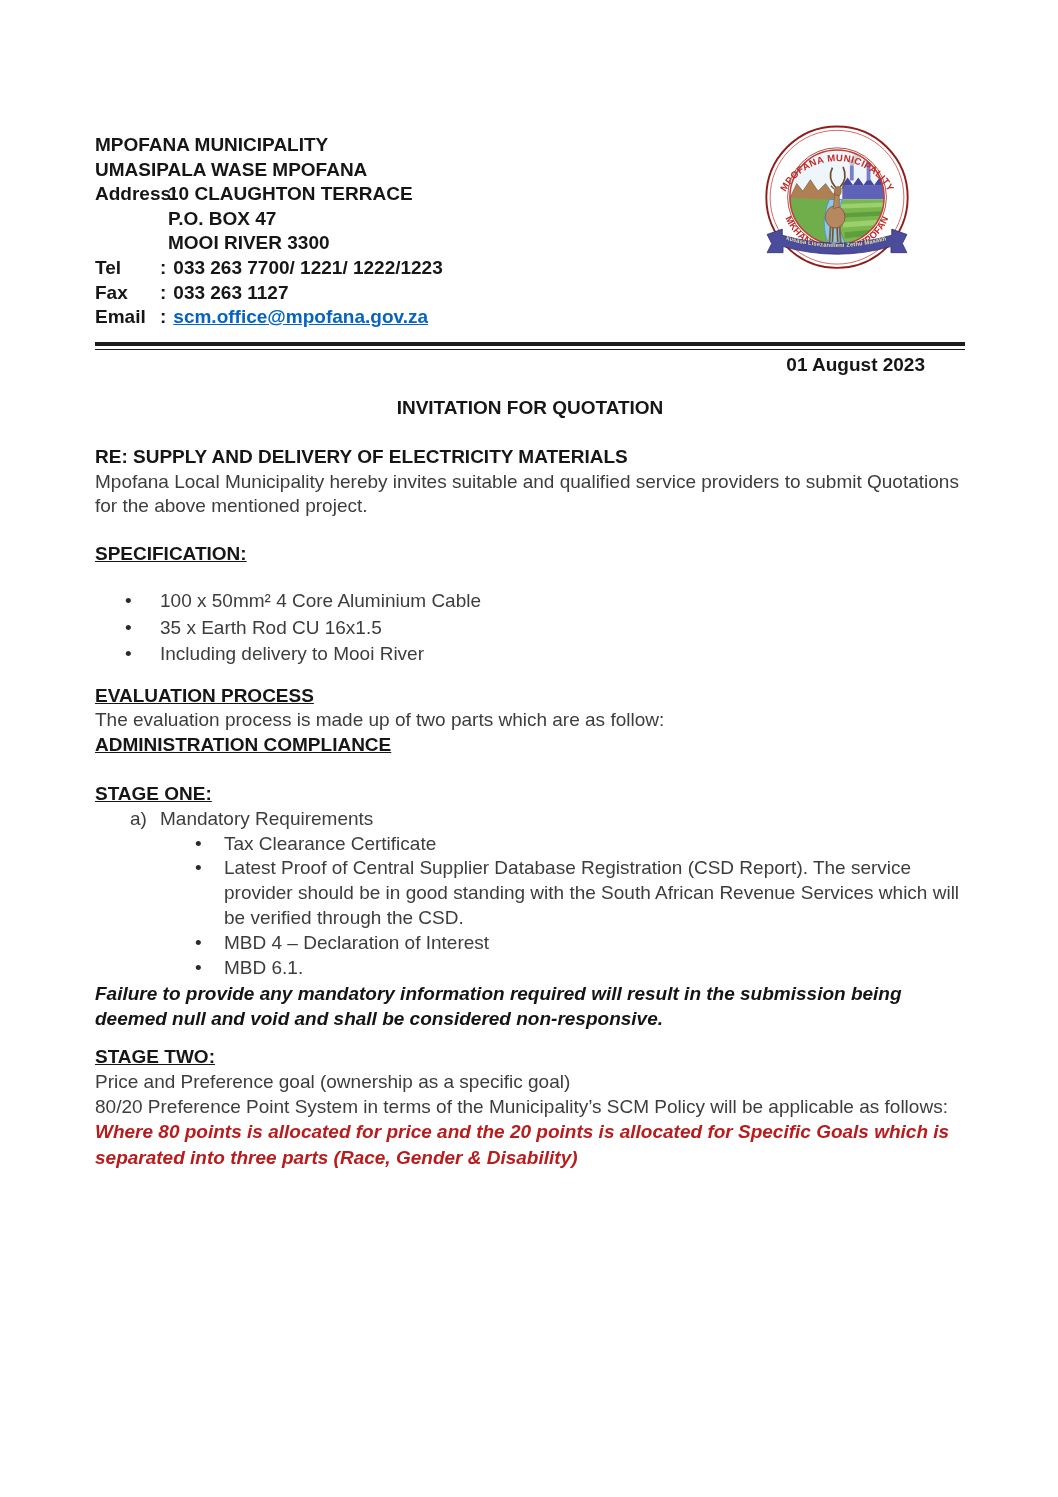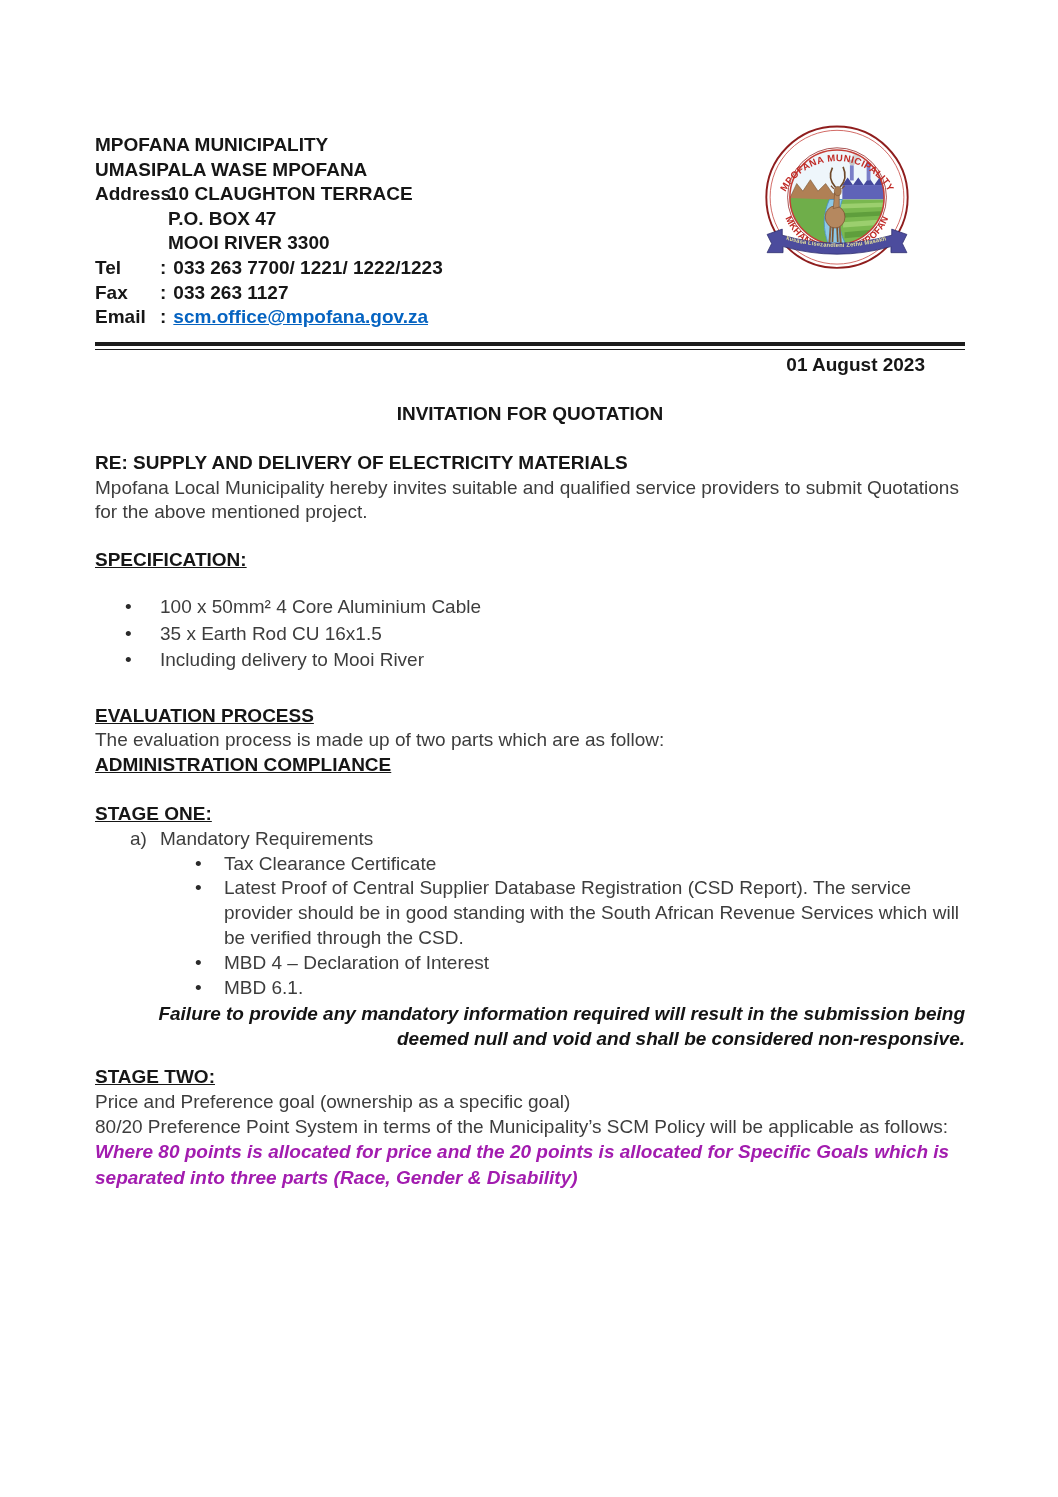--- a/index.html
+++ b/index.html
@@ -14,38 +14,38 @@
   .contact { font-weight:bold; color:#161616; }
   .contact .row { display:flex; }
   .addr-label { width:73px; flex:0 0 73px; }
   .addr-indent { padding-left:73px; }
   .c-label { width:65px; flex:0 0 65px; }
   .c-sep { margin-right:7px; }
   .email-link { color:#0563c1; text-decoration:underline; cursor:pointer; }
   .logo-wrap { margin-top:-8px; margin-right:52px; width:152px; height:152px; }
   .divider { margin-top:12px; height:8px; border-top:4px solid #1c1c1c; border-bottom:1px solid #1c1c1c; }
   .date-line { text-align:right; font-weight:bold; color:#161616; padding-right:40px; margin-top:3px; }
-  .doc-title { text-align:center; font-weight:bold; color:#161616; margin-top:25px; }
+  .doc-title { text-align:center; font-weight:bold; color:#161616; margin-top:19px; }
   .subject { font-weight:bold; color:#161616; margin-top:24px; }
   .para { margin-top:0; }
   .section-heading { font-weight:bold; text-decoration:underline; color:#161616; }
   .mt-spec { margin-top:23px; }
   .spec-list { list-style:none; margin-top:22px; }
   .spec-list li { position:relative; padding-left:65px; line-height:26.4px; }
   .spec-list li::before { content:"\2022"; position:absolute; left:30px; color:#2a2a2a; }
-  .mt-eval { margin-top:30px; }
+  .mt-eval { margin-top:16px; }
   .mt-stage1 { margin-top:25px; }
   .alpha-row { display:flex; }
   .alpha-marker { width:30px; flex:0 0 30px; margin-left:35px; }
   .sub-list { list-style:none; }
   .sub-list li { position:relative; padding-left:129px; line-height:24.9px; }
   .sub-list li::before { content:"\2022"; position:absolute; left:100px; color:#2a2a2a; }
-  .warning { font-weight:bold; font-style:italic; color:#141414; line-height:25.2px;text-align:right; }
+  .warning { font-weight:bold; font-style:italic; color:#141414; line-height:25.2px; }
   .mt-stage2 { margin-top:14px; }
-  .emphasis { font-weight:bold; font-style:italic; color:#a21caf; line-height:25.8px; }
+  .emphasis { font-weight:bold; font-style:italic; color:#b91c1c; line-height:25.8px; }
   .arc-text { font-size:12.6px; font-weight:bold; letter-spacing:0.6px; fill:#c02a26; }
   .arc-text-b { font-size:12.2px; font-weight:bold; letter-spacing:0.4px; fill:#c02a26; }
   .ribbon-text { font-size:7.5px; font-weight:bold; letter-spacing:0.3px; fill:#e4e09a; }
 </style>
 </head>
 <body>
 
 <div class="page">
 
   <div class="header-row">

